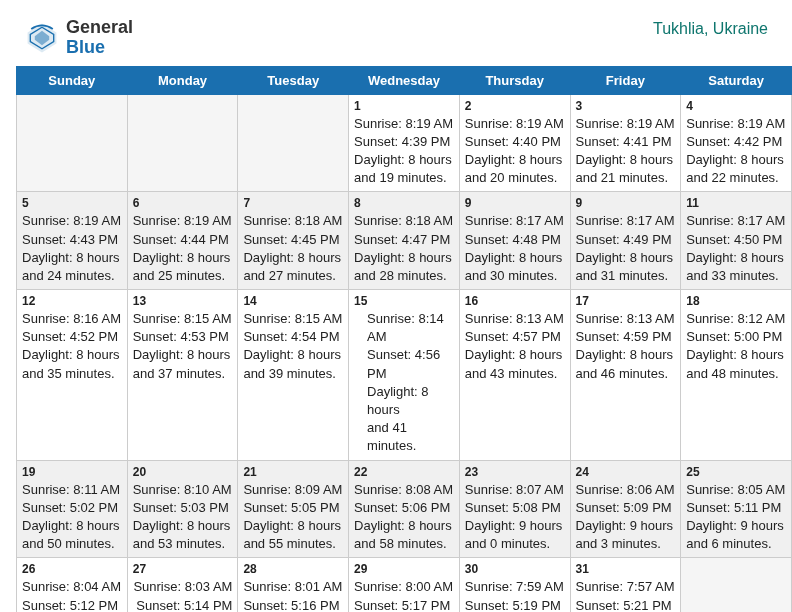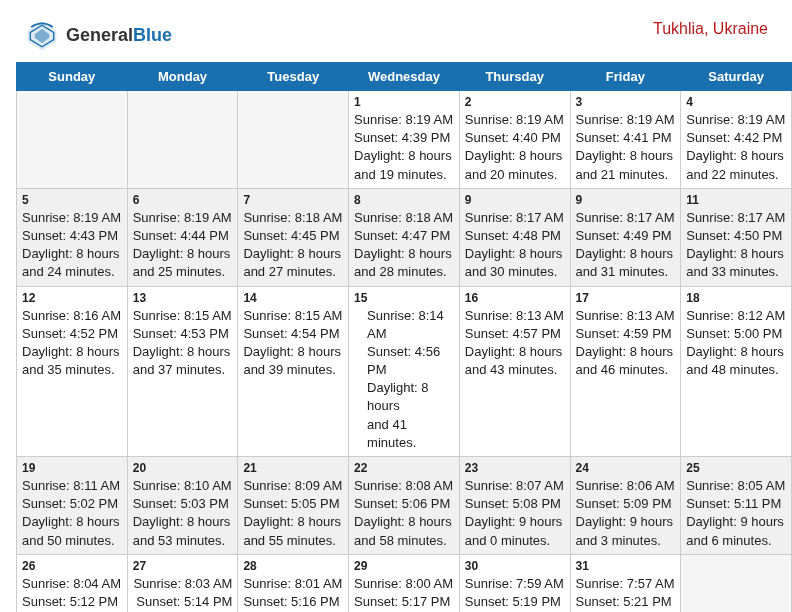--- a/index.html
+++ b/index.html
@@ -15,50 +15,49 @@
       align-items: flex-start;
       padding: 18px 24px 8px 24px;
     }
     .logo {
       display: flex;
       align-items: center;
       gap: 6px;
     }
     .logo-text {
       display: flex;
-      flex-direction: row;
+      flex-direction: column;
       line-height: 1.1;
     }
     .logo-general {
       font-size: 18px;
       font-weight: bold;
       color: #333;
     }
     .logo-blue {
       font-size: 18px;
       font-weight: bold;
       color: #1a6faf;
-      text-align: right;
     }
     .logo-icon {
       width: 36px;
       height: 36px;
     }
     .title-block {
       text-align: right;
     }
     .month-title {
       font-size: 42px;
       font-weight: bold;
       color: #1a1a2e;
       line-height: 1;
     }
     .subtitle {
       font-size: 16px;
-      color: #b91c1c;
+      color: #0f766e;
       margin-top: 2px;
     }
     table {
       width: 776px;
       margin: 0 8px;
       border-collapse: collapse;
     }
     th {
       background: #1a6faf;
       color: #fff;

